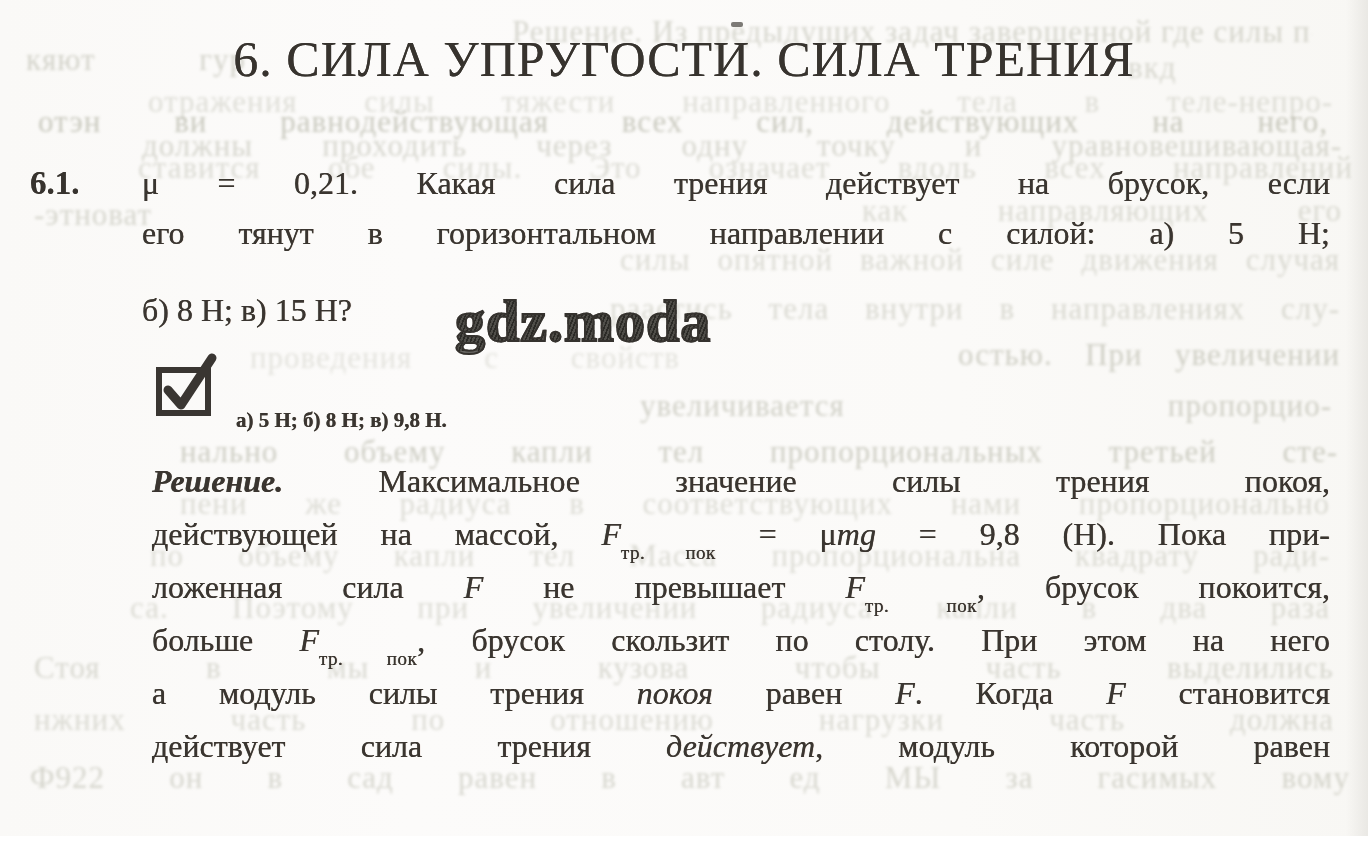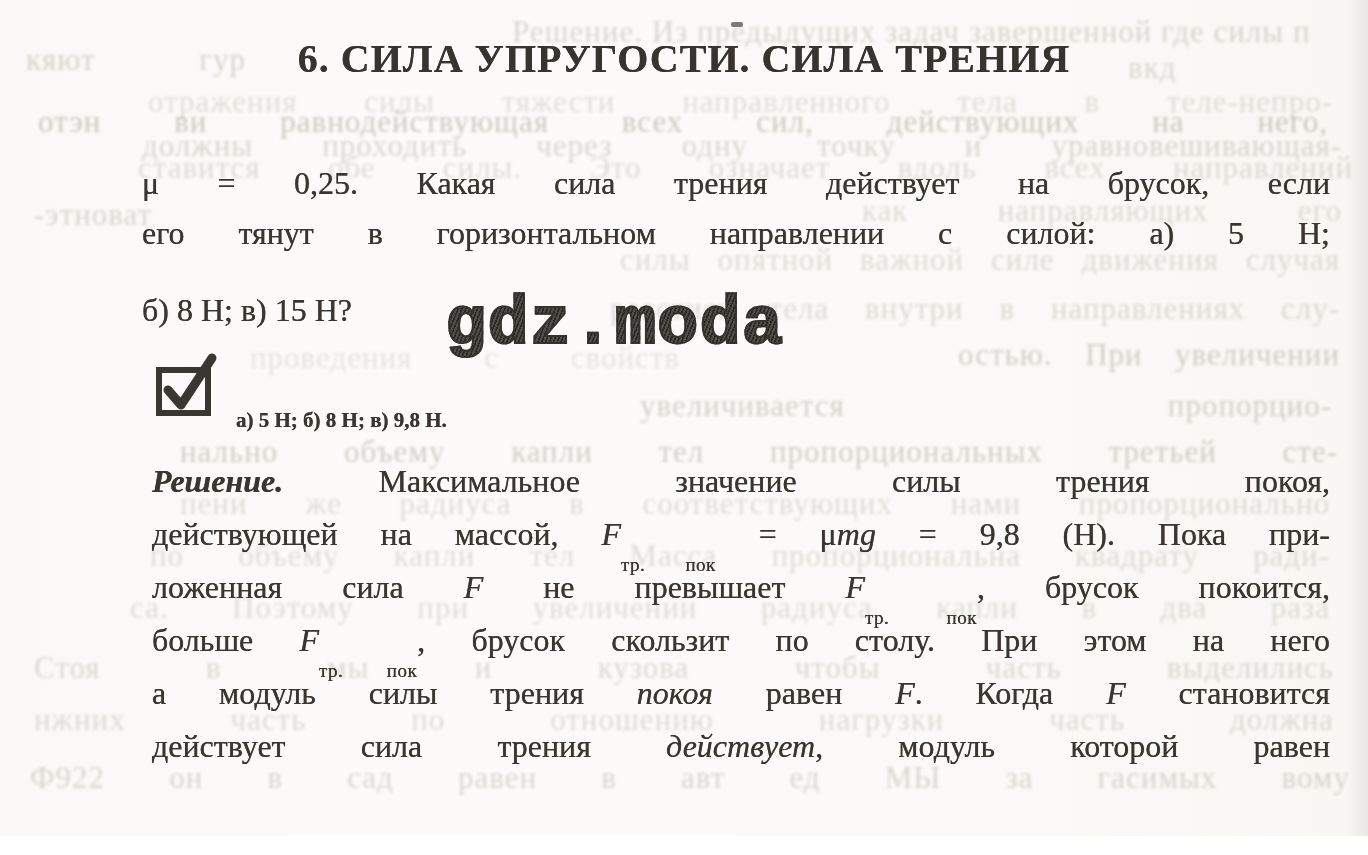--- a/index.html
+++ b/index.html
@@ -19,21 +19,21 @@
     font-size:31px;line-height:36px;height:36px;
     color:#76785e;
     filter:blur(1.6px);
     letter-spacing:1px;
     text-align:justify;text-align-last:justify;
     white-space:nowrap;overflow:hidden;
   }
   .title{
     position:absolute;left:0;top:36px;width:1368px;z-index:2;
     text-align:center;
-    font-size:40px;font-weight:700;line-height:46px;
+    font-size:50px;font-weight:400;line-height:46px;
     letter-spacing:1px;color:#37332e;
     text-shadow:0 0 .6px rgba(45,40,35,.85);
   }
   .prob-num{
     position:absolute;left:30px;top:158px;width:110px;z-index:2;
     font-size:33px;font-weight:700;line-height:50px;color:#37332e;
     text-shadow:0 0 .5px rgba(45,40,35,.8);
   }
   .textblock{position:absolute;z-index:2;}
   .prob-body{left:142px;top:158px;width:1188px;}
@@ -43,34 +43,34 @@
     text-shadow:0 0 .5px rgba(45,40,35,.8),
                 .6px .3px 0 rgba(150,75,45,.14),
                 -.6px -.3px 0 rgba(65,110,80,.14);
   }
   .prob-body .tline{height:50px;line-height:50px;font-size:32px;}
   .sol-body  .tline{height:53px;line-height:53px;font-size:32px;}
   .tline.noj{text-align:left;text-align-last:left;margin-top:27px;}
   .it{font-style:italic;}
   .bd{font-weight:700;}
   .bdit{font-weight:700;font-style:italic;}
-  .subp{font-size:19px;position:relative;top:26px;letter-spacing:.5px;}
+  .subp{font-size:19px;position:relative;top:14px;letter-spacing:.5px;}
   
   .answer-row{position:absolute;left:152px;top:348px;z-index:2;}
   .checkbox-svg{position:absolute;left:0;top:0;}
   .answer-text{
     position:absolute;left:84px;top:25px;width:640px;
     font-size:21px;line-height:40px;white-space:nowrap;
     text-shadow:0 0 .5px rgba(45,40,35,.85);
   }
   
   .watermark{
-    position:absolute;left:445px;top:291px;z-index:3;
-    font-family:Liberation Mono, monospace;
-    font-weight:700;font-size:69px;line-height:1;letter-spacing:1px;
+    position:absolute;left:455px;top:291px;z-index:3;
+    font-family:Liberation Serif, serif;
+    font-weight:700;font-size:60px;line-height:1;letter-spacing:1px;
     color:#54504a;
     -webkit-text-stroke:2px #35322e;
     text-shadow:0 0 1px rgba(40,38,34,.7);
   }
   @supports ((-webkit-background-clip:text)) {
     .watermark{
       background:repeating-linear-gradient(112deg,
         rgba(42,40,37,.95) 0 1.6px,
         rgba(158,155,148,.85) 1.6px 3.6px);
       -webkit-background-clip:text;
@@ -111,23 +111,24 @@
       <div class="ghost" style="left: 34px; top: 650px; width: 1300px; opacity: 0.26;">Стоя в мы и кузова чтобы часть выделились</div>
       <div class="ghost" style="left: 34px; top: 702px; width: 1300px; opacity: 0.24;">нжних часть по отношению нагрузки часть должна</div>
       <div class="ghost" style="left: 30px; top: 760px; width: 1320px; opacity: 0.28;">Ф922 он в сад равен в авт ед МЫ за гасимых вому</div>
     </div>
   <div class="edge-shade"></div>
   <div class="bottom-strip"></div>
   <div class="speck"></div>
 
   <div class="title">6. СИЛА УПРУГОСТИ. СИЛА ТРЕНИЯ</div>
 
+  <div class="prob-num">6.1.</div>
 
   <div class="textblock prob-body" id="problem-lines">
-      <div class="tline"><span>μ = 0,25. Какая сила трения действует на брусок, если</span></div>
+      <div class="tline"><span>μ = 0,21. Какая сила трения действует на брусок, если</span></div>
       <div class="tline"><span>его тянут в горизонтальном направлении с силой: а) 5 Н;</span></div>
       <div class="tline noj"><span>б) 8 Н; в) 15 Н?</span></div>
     </div>
 
   <div class="watermark">gdz.moda</div>
 
   <div class="answer-row">
     <svg class="checkbox-svg" id="checkbox-svg" width="72" height="72" viewBox="0 0 72 72">
       <rect x="7" y="22" width="49" height="43" fill="none" stroke="#3a3632" stroke-width="6"></rect>
       <path id="check-path" d="M16 42 L29 57 L60 10" fill="none" stroke="#3a3632" stroke-width="9" stroke-linecap="round" stroke-linejoin="round"></path>

